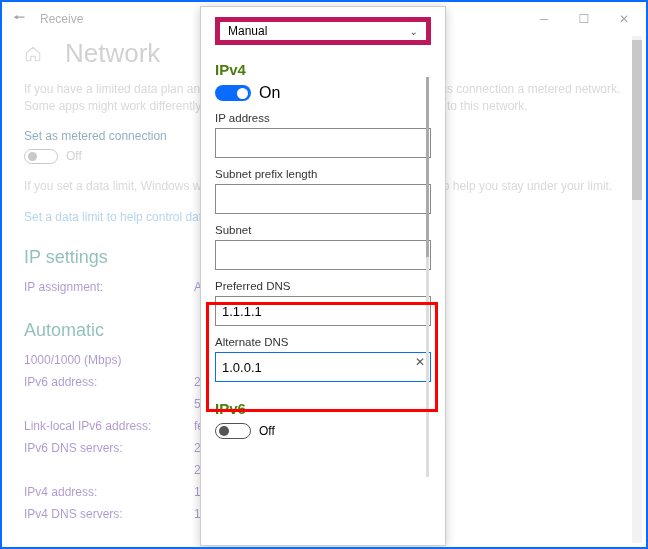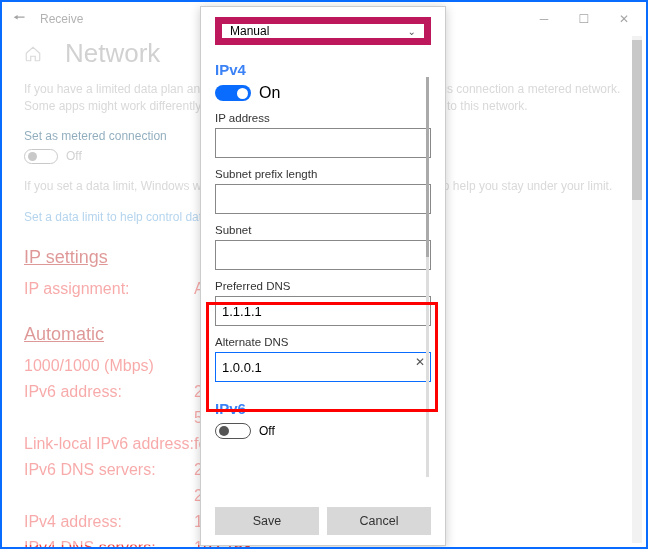--- a/index.html
+++ b/index.html
@@ -13,31 +13,31 @@
   .content { padding:0 20px; color:#888; position:relative; }
   .pagehead { display:flex; align-items:center; gap:23px; margin:4px 0 12px 0; }
   .home-ic { width:18px; height:18px; }
   .pagehead h1 { font-weight:400; font-size:26px; margin:0; color:#999; }
   .p { font-size:12px; color:#aaa; line-height:1.4; margin:4px 0; }
   .lbl { font-size:12px; color:#0c4a6e; margin-top:14px; }
   .toggle { display:flex; align-items:center; gap:8px; margin-top:6px; }
   .tg { width:34px; height:15px; border:1px solid #888; border-radius:8px; position:relative; }
   .tg .knob { width:9px; height:9px; border-radius:50%; background:#888; position:absolute; top:2px; left:3px; }
   .link { color:#5aa0d8; font-size:12px; margin-top:12px; display:inline-block; }
-  h2 { font-weight:400; font-size:18px; color:#b91c1c; margin:22px 0 8px 0;text-decoration:underline; }
-  .row { display:flex; font-size:16px; color:#ef4444; padding:4px 0; }
+  h2 { font-weight:400; font-size:18px; color:#0f766e; margin:22px 0 8px 0; }
+  .row { display:flex; font-size:12px; color:#4c1d95; padding:4px 0; }
   .row .k { width:170px; }
   .editbtn { margin-top:8px; width:80px; height:26px; background:#e8e8e8; border:none; font-size:12px; color:#777; }
   .dim-overlay { position:absolute; inset:0; background:rgba(255,255,255,0.55); pointer-events:none; }
 
   .panel { position:absolute; left:196px; top:2px; width:246px; height:540px; background:#fff; border:1px solid #ccc; box-shadow:0 2px 10px rgba(0,0,0,.2); z-index:5; padding:10px 14px 10px 14px; display:flex; flex-direction:column; }
   .panel-scroll { flex:1; overflow:hidden; position:relative; }
-  .sel { width:100%; height:28px; border:7px solid #be185d; background:#fff; font-size:12px; padding:0 8px; display:flex; align-items:center; justify-content:space-between; }
+  .sel { width:100%; height:28px; border:5px solid #be185d; background:#fff; font-size:12px; padding:0 8px; display:flex; align-items:center; justify-content:space-between; }
   .chev { font-size:10px; color:#555; }
-  .sect { font-weight:600; font-size:15px; margin:16px 0 6px 0; color:#3b82f6; }
+  .sect { font-weight:600; font-size:15px; margin:16px 0 6px 0; color:#4d7c0f; }
   .tg-on { display:flex; align-items:center; gap:8px; margin-bottom:10px; }
   .tgon-pill { width:36px; height:16px; background:#0a6cff; border-radius:10px; position:relative; }
   .tgon-pill .k { width:11px; height:11px; background:#fff; border-radius:50%; position:absolute; top:2.5px; right:3px; }
   .flbl { font-size:11.5px; color:#333; margin-top:10px; }
   .finput { width:100%; height:30px; border:1px solid #888; margin-top:4px; padding:0 6px; font-size:13px; background:#fff; }
   .finput.focus { border:1.5px solid #0a6cff; }
   .inputwrap { position:relative; }
   .clearx { position:absolute; right:6px; top:7px; font-size:12px; color:#555; }
   .tg-off { display:flex; align-items:center; gap:8px; margin-top:6px; }
   .tg-off .pill { width:36px; height:16px; border:1px solid #555; border-radius:10px; position:relative; }
@@ -175,20 +175,16 @@
             <div class="k"></div>
           </div>
         <span style="font-size:12px">Off</span>
       </div>
 
       <div class="panel-sb">
           <div class="th"></div>
         </div>
     </div>
 
-    <div class="btnrow">
-      <button class="btn">Save</button>
-      <button class="btn">Cancel</button>
-    </div>
   </div>
 
   <div class="hl" style="left:202px; top:298px; width:232px; height:110px;"></div>
 </div>
 
 </body></html>

